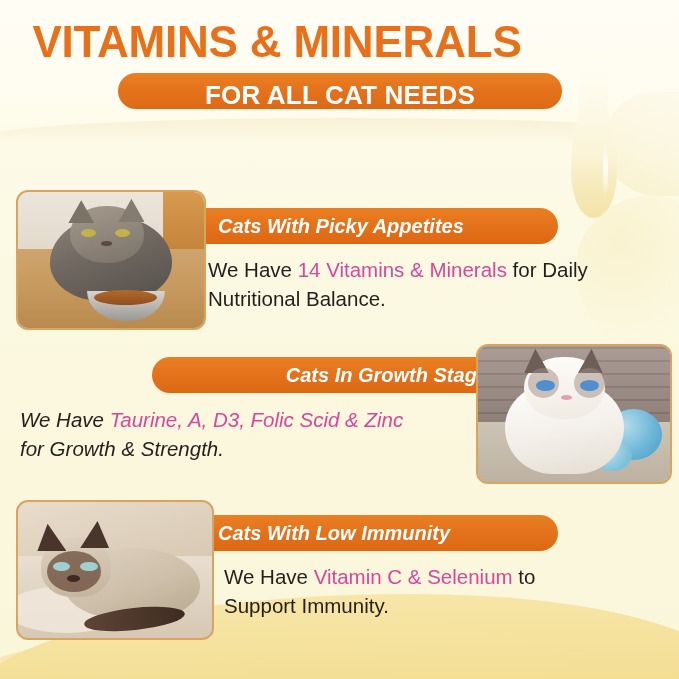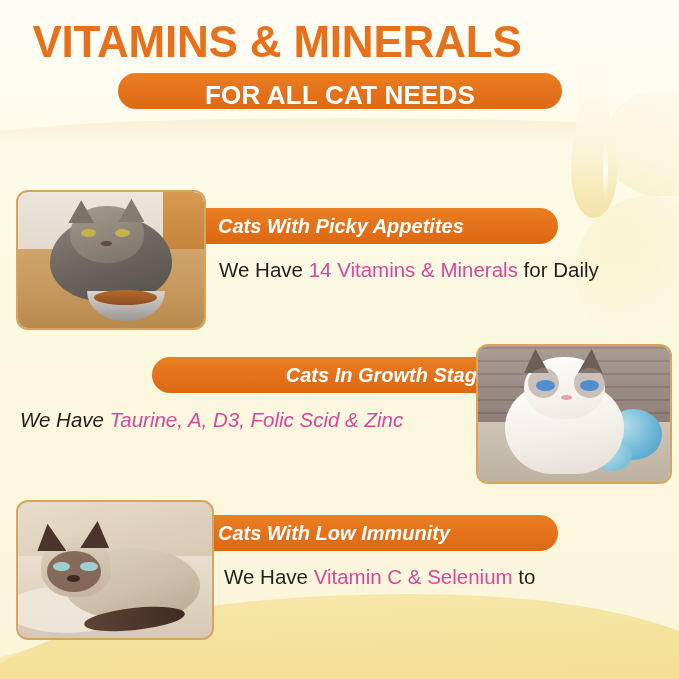--- a/index.html
+++ b/index.html
@@ -262,22 +262,23 @@
           <div class="ph1-nose"></div>
         <div class="ph1-bowl"></div>
           <div class="ph1-food"></div>
       </div>
     </div>
 
     <div class="pill left-align" style="left:186px; top:208px; width:372px;">
       <span>Cats With Picky Appetites</span>
     </div>
 
-    <div class="body-text" style="left:219px; top:255px; width:450px;">
+    <div class="body-text" style="left:208px; top:255px; width:450px;">
       <span>We Have </span><span class="hl">14 Vitamins &amp; Minerals</span><span> for Daily</span><br>
+      <span>Nutritional Balance.</span>
     </div>
   </div>
 
   <div class="section">
     <div class="photo" style="left:476px; top:344px; width:196px; height:140px;">
       <div class="photo-inner">
         <div class="ph2-bg"></div>
           <div class="ph2-brick"></div>
           <div class="ph2-carpet"></div>
         <div class="ph2-yarn"></div>
@@ -293,20 +294,21 @@
           <div class="ph2-nose"></div>
       </div>
     </div>
 
     <div class="pill right-align" style="left:152px; top:357px; width:372px;">
       <span>Cats In Growth Stage</span>
     </div>
 
     <div class="body-text right" style="left:20px; top:405px; width:450px;">
       <span>We Have </span><span class="hl">Taurine, A, D3, Folic Scid &amp; Zinc</span><span></span><br>
+      <span>for Growth &amp; Strength.</span>
     </div>
   </div>
 
   <div class="section">
     <div class="photo" style="left:16px; top:500px; width:198px; height:140px;">
       <div class="photo-inner">
         <div class="ph3-bg"></div>
           <div class="ph3-blanket"></div>
           <div class="ph3-fold"></div>
         <div class="ph3-body"></div>
@@ -320,16 +322,17 @@
           <div class="ph3-nose"></div>
       </div>
     </div>
 
     <div class="pill left-align" style="left:186px; top:515px; width:372px;">
       <span>Cats With Low Immunity</span>
     </div>
 
     <div class="body-text" style="left:224px; top:562px; width:440px;">
       <span>We Have </span><span class="hl">Vitamin C &amp; Selenium</span><span> to</span><br>
+      <span>Support Immunity.</span>
     </div>
   </div>
 
 </div>
 
 </body></html>

